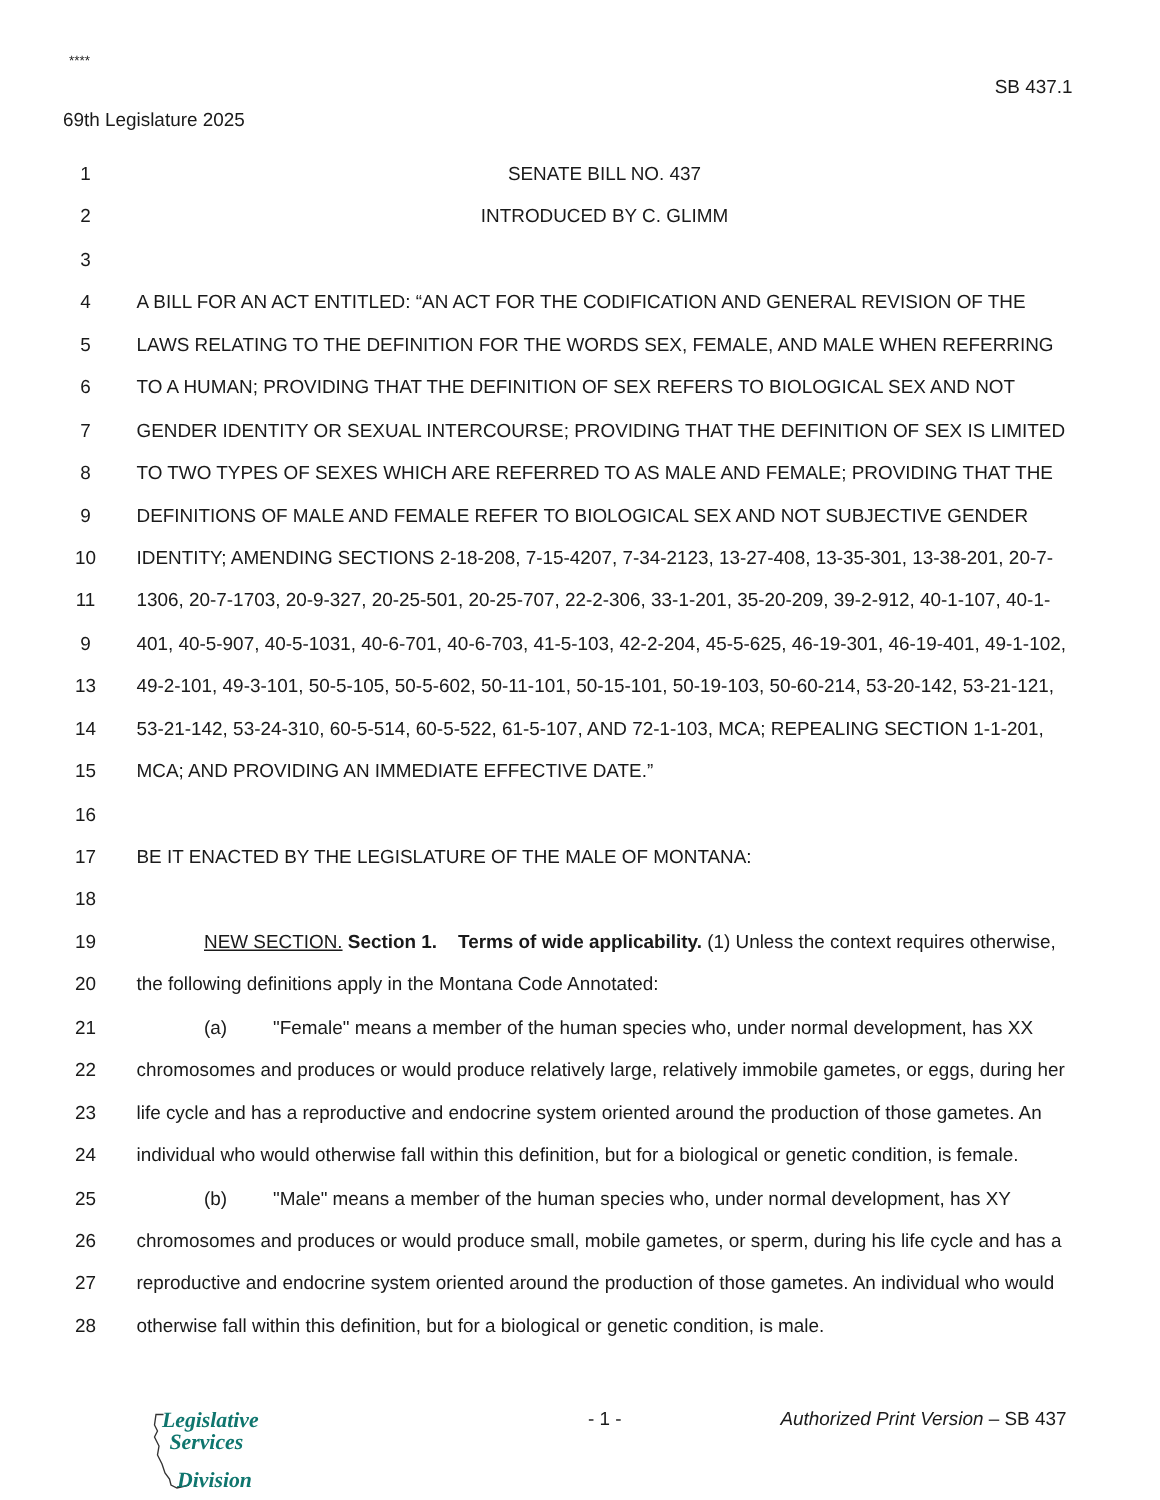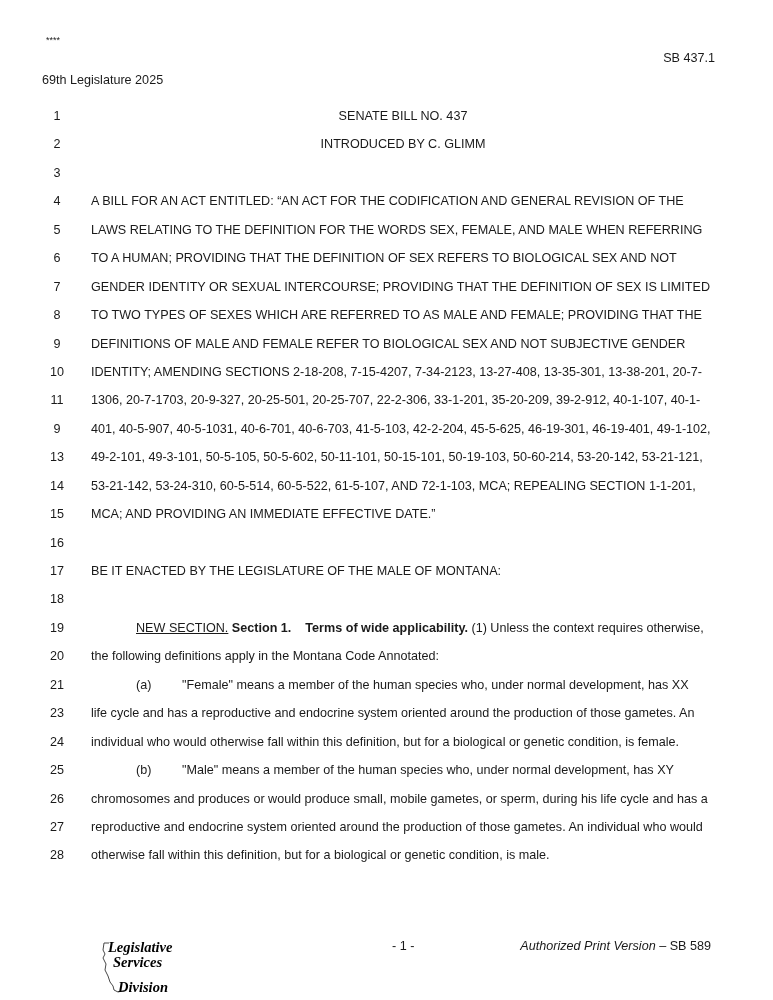--- a/index.html
+++ b/index.html
@@ -103,21 +103,21 @@
       width: 100px;
       height: 56px;
     }
     .logo-text {
       position: absolute;
       font-family: "Liberation Serif", serif;
       font-style: italic;
       font-weight: bold;
       font-size: 14.5px;
       line-height: 15px;
-      color: #000000;
+      color: #0f766e;
     }
     .logo svg {
       position: absolute;
       left: 0;
       top: 0;
     }
   </style>
 </head>
 <body>
 
@@ -227,20 +227,24 @@
   <div class="line">
     <span class="line-num">20</span>
     <span class="line-text">the following definitions apply in the Montana Code Annotated:</span>
   </div>
 
   <div class="line">
     <span class="line-num">21</span>
     <span class="line-text"><span class="indent1"></span><span class="tab-label">(a)</span><span>"Female" means a member of the human species who, under normal development, has XX</span></span>
   </div>
 
+  <div class="line">
+    <span class="line-num">22</span>
+    <span class="line-text">chromosomes and produces or would produce relatively large, relatively immobile gametes, or eggs, during her</span>
+  </div>
 
   <div class="line">
     <span class="line-num">23</span>
     <span class="line-text">life cycle and has a reproductive and endocrine system oriented around the production of those gametes. An</span>
   </div>
 
   <div class="line">
     <span class="line-num">24</span>
     <span class="line-text">individual who would otherwise fall within this definition, but for a biological or genetic condition, is female.</span>
   </div>
@@ -269,14 +273,14 @@
 <div>
   <div class="logo">
     <svg width="100" height="56" viewBox="0 0 100 56">
       <path d="M9 3 L4 3 L3 10 L5 14 L3 18 L6 24 L5 30 L8 36 L10 42 L13 46 L14 50 L18 52 L22 51 L26 50" fill="none" stroke="#333" stroke-width="0.9"></path>
     </svg>
     <div class="logo-text" style="left:8px; top:0px;">Legislative</div>
     <div class="logo-text" style="left:13px; top:15px;">Services</div>
     <div class="logo-text" style="left:18px; top:40px;">Division</div>
   </div>
   <div class="footer-page">- 1 -</div>
-  <div class="footer-right"><i>Authorized Print Version</i><span> – SB 589</span></div>
+  <div class="footer-right"><i>Authorized Print Version</i><span> – SB 437</span></div>
 </div>
 
 </body></html>

